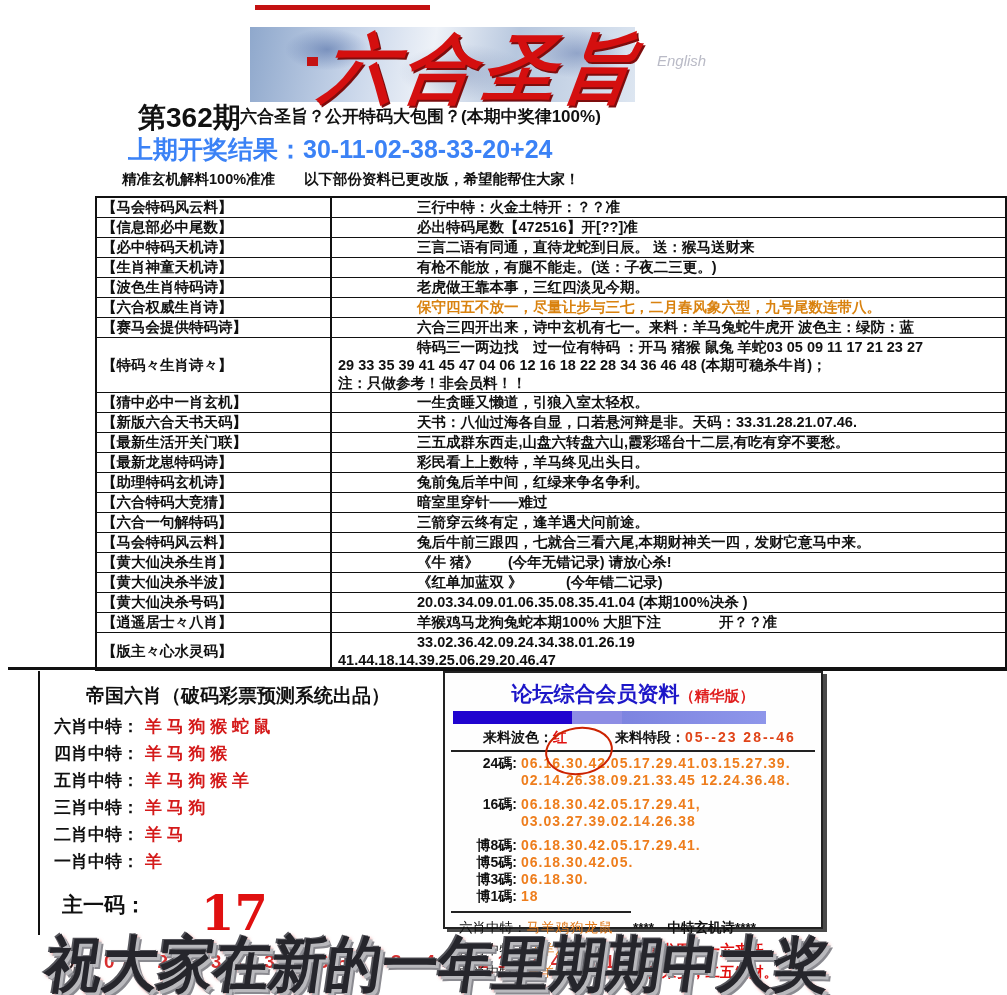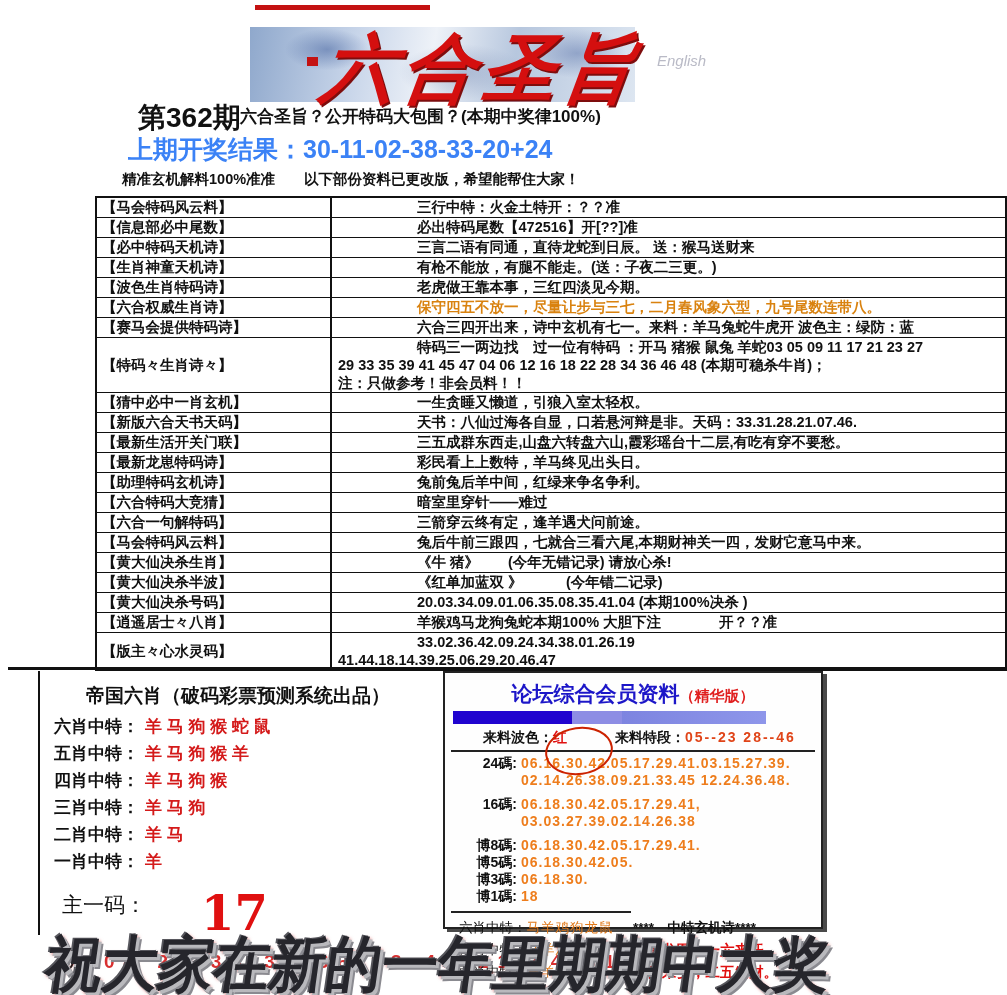--- a/index.html
+++ b/index.html
@@ -33,21 +33,21 @@
   .tline{height:18px;line-height:18px;padding-left:85px;white-space:nowrap;overflow:hidden;}
   .tline.cont{padding-left:6px;}
   .trow.orange .tline{color:#d9820f;}
   
   .bottom-divider{position:absolute;left:8px;top:667px;width:999px;height:2.5px;background:#111;}
   .empire-box{position:absolute;left:38px;top:671px;width:400px;height:264px;border-left:2px solid #111;}
   .empire-title{margin:12px 0 4px 46px;font-size:19px;font-weight:bold;white-space:nowrap;}
   .empire-row{padding-left:14px;font-size:17px;font-weight:bold;line-height:27px;white-space:nowrap;}
   .empire-row .val{color:#d41a1a;margin-left:6px;}
   .empire-main{padding-left:22px;margin-top:10px;white-space:nowrap;}
-  .empire-main .lab{font-size:21px;font-weight:normal;vertical-align:18px;}
+  .empire-main .lab{font-size:21px;font-weight:bold;vertical-align:18px;}
   .empire-main .val{font-size:48px;font-weight:bold;color:#e01010;margin-left:55px;
      font-family:"DejaVu Serif",serif;}
   .empire-guard{padding-left:22px;margin-top:8px;font-size:19px;font-weight:bold;white-space:nowrap;}
   .empire-guard .val{color:#d83030;letter-spacing:9px;margin-left:4px;}
   .member-box{position:absolute;left:443px;top:671px;width:376px;height:254px;
      border:2px solid #222;box-shadow:4px 3px 0 #4a4a4a;background:#fefefe;}
   .member-title{text-align:center;font-size:21px;font-weight:bold;color:#1c16c8;margin-top:7px;white-space:nowrap;}
   .member-title .suffix{color:#e02020;font-size:15px;}
   .member-bar{height:13px;margin:3px 55px 4px 8px;
      background:linear-gradient(90deg,#2003cf 0%,#2003cf 38%,#8d8de4 38%,#8d8de4 54%,#7d84e0 54%,#8e96ea 100%);}
@@ -222,22 +222,22 @@
         </div>
       </div>
     </div>
 
   <div class="bottom-divider"></div>
 
   <div class="empire-box">
     <div class="empire-title">帝国六肖（破码彩票预测系统出品）</div>
     <div>
         <div class="empire-row"><span>六肖中特：</span><span class="val">羊 马 狗 猴 蛇 鼠</span></div>
+        <div class="empire-row"><span>四肖中特：</span><span class="val">羊 马 狗 猴</span></div>
         <div class="empire-row"><span>五肖中特：</span><span class="val">羊 马 狗 猴 羊</span></div>
-        <div class="empire-row"><span>四肖中特：</span><span class="val">羊 马 狗 猴</span></div>
         <div class="empire-row"><span>三肖中特：</span><span class="val">羊 马 狗</span></div>
         <div class="empire-row"><span>二肖中特：</span><span class="val">羊 马</span></div>
         <div class="empire-row"><span>一肖中特：</span><span class="val">羊</span></div>
       </div>
     <div class="empire-main">
       <span class="lab">主一码：</span><span class="val">17</span>
     </div>
     <div class="empire-guard">
       <span>防：</span><span class="val">04 23 34 33 36 38 42 21 44 31</span>
     </div>

